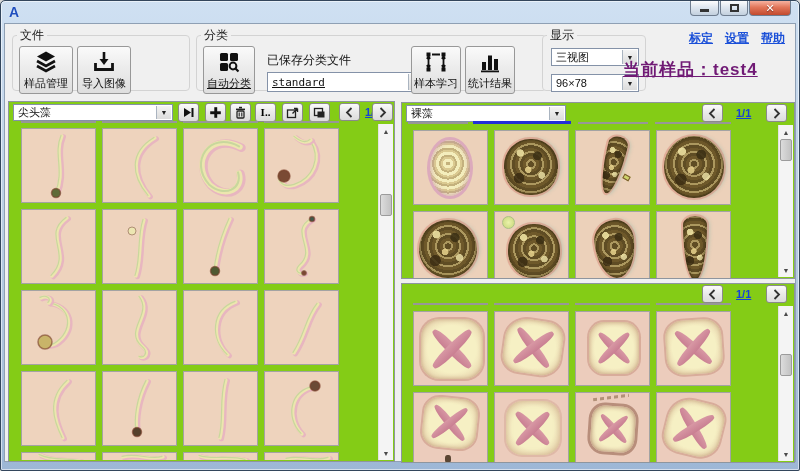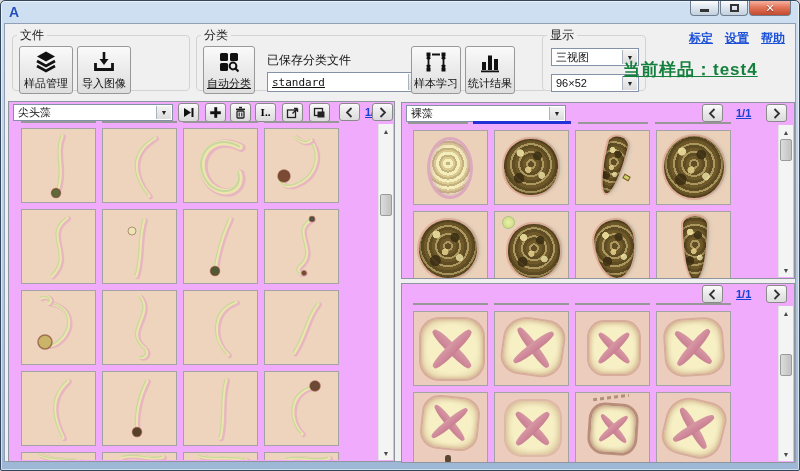--- a/index.html
+++ b/index.html
@@ -34,23 +34,23 @@
   .bb-learn{left:214px;width:50px;} .bb-stats{left:268px;width:50px;}
   .saved-label{position:absolute;left:70px;top:8px;font-size:12px;color:#111;}
   .w-select{position:relative;background:#fff;border:1px solid #8492a8;display:flex;align-items:center;padding-left:4px;font-size:11px;color:#111;}
   .w-select .arrowbox{position:absolute;right:1px;top:1px;bottom:1px;width:15px;border-left:1px solid #aab4c0;
     background:linear-gradient(#f4f4f4,#dcdcdc);display:flex;align-items:center;justify-content:center;font-size:7px;color:#222;}
   .sel-standard{position:absolute;left:70px;top:28px;width:158px;height:20px;font-family:"DejaVu Sans Mono",monospace;font-size:11px;text-decoration:underline;}
   .sel-view{position:absolute;left:8px;top:4px;width:88px;height:18px;}
   .sel-size{position:absolute;left:8px;top:30px;width:88px;height:18px;}
   .top-links{position:absolute;right:10px;top:6px;display:flex;gap:12px;}
   .top-links a{font-size:12px;font-weight:bold;color:#1b50d8;text-decoration:underline;}
-  .current-sample{position:absolute;left:618px;top:34px;font-size:17px;font-weight:bold;color:#15803d;text-decoration:underline;letter-spacing:1px;}
+  .current-sample{position:absolute;left:618px;top:34px;font-size:17px;font-weight:bold;color:#701a75;text-decoration:underline;letter-spacing:1px;}
   
-  .panel{position:absolute;background:#f0abfc;border:1px solid #8e959e;overflow:hidden;}
+  .panel{position:absolute;background:#84cc16;border:1px solid #8e959e;overflow:hidden;}
   .p-left{left:3px;top:77px;width:387px;height:361px;}
   .p-rt{left:396px;top:78px;width:394px;height:177px;}
   .p-rb{left:396px;top:259px;width:394px;height:180px;}
   .phead{position:absolute;left:0;top:0;right:0;height:21px;}
   .phead .w-select{position:absolute;left:4px;top:2px;width:160px;height:17px;font-size:11px;}
   .seg{position:absolute;top:19px;height:2px;background:#979797;}
   .seg-blue{background:#2330d6;height:3px;top:18px;}
   .toolbtn{position:absolute;top:1px;width:21px;height:19px;background:linear-gradient(#fbfbfb,#e9e9e9 50%,#dcdcdc);
     border:1px solid #8a8a8a;border-radius:3px;display:flex;align-items:center;justify-content:center;padding:0;font-size:10px;}
   .navbtn{position:absolute;top:1px;width:21px;height:18px;background:linear-gradient(#fbfbfb,#e9e9e9 50%,#dcdcdc);
@@ -190,21 +190,21 @@
       </button>
     </fieldset>
 
     <fieldset class="group g-disp">
       <legend>显示</legend>
       <div class="w-select sel-view">
         <span>三视图</span>
         <span class="arrowbox">▼</span>
       </div>
       <div class="w-select sel-size">
-        <span>96×52</span>
+        <span>96×78</span>
         <span class="arrowbox">▼</span>
       </div>
     </fieldset>
 
     <div class="top-links">
       <a href="#">标定</a>
       <a href="#">设置</a>
       <a href="#">帮助</a>
     </div>
 

